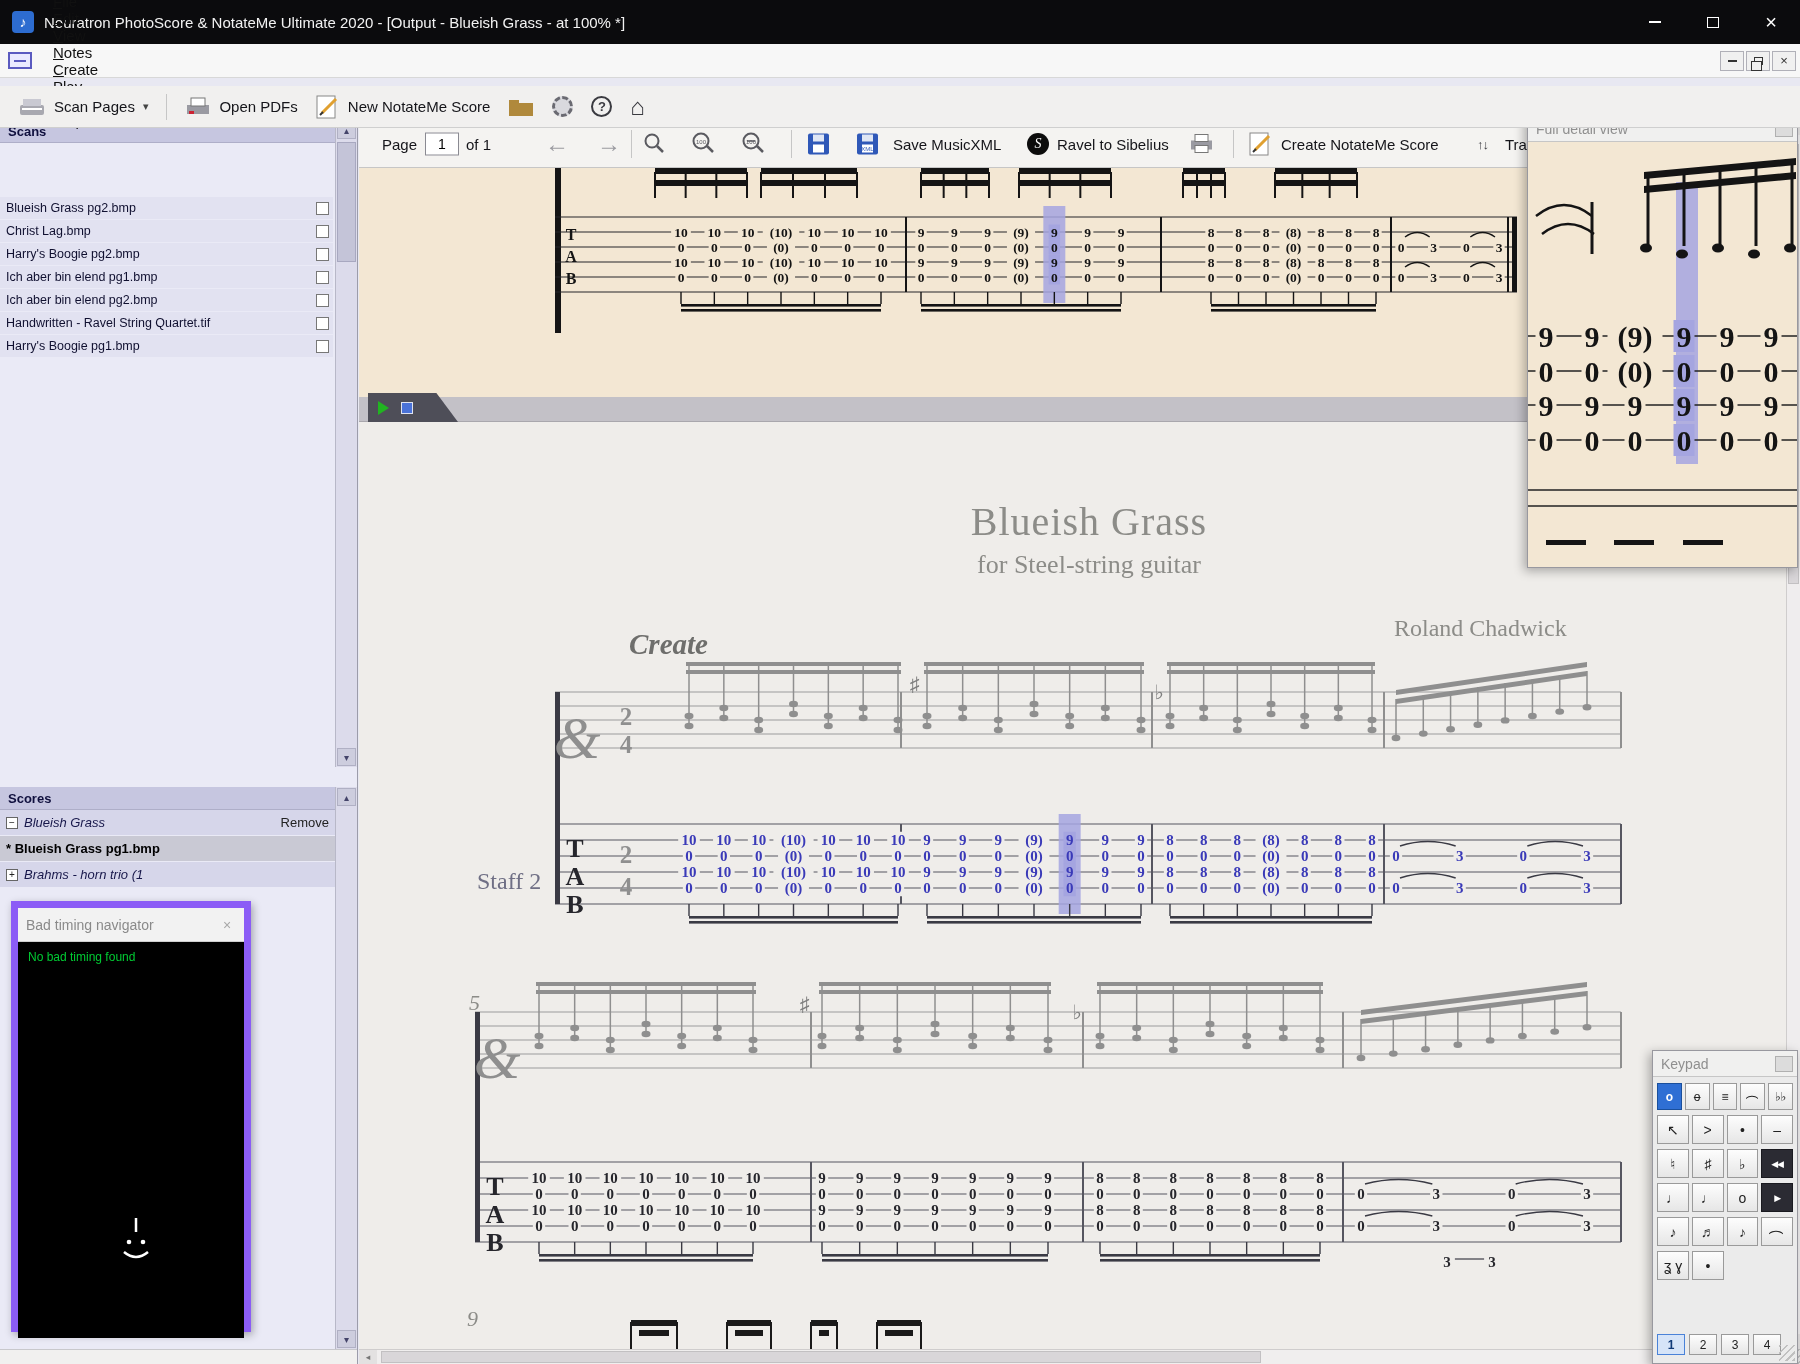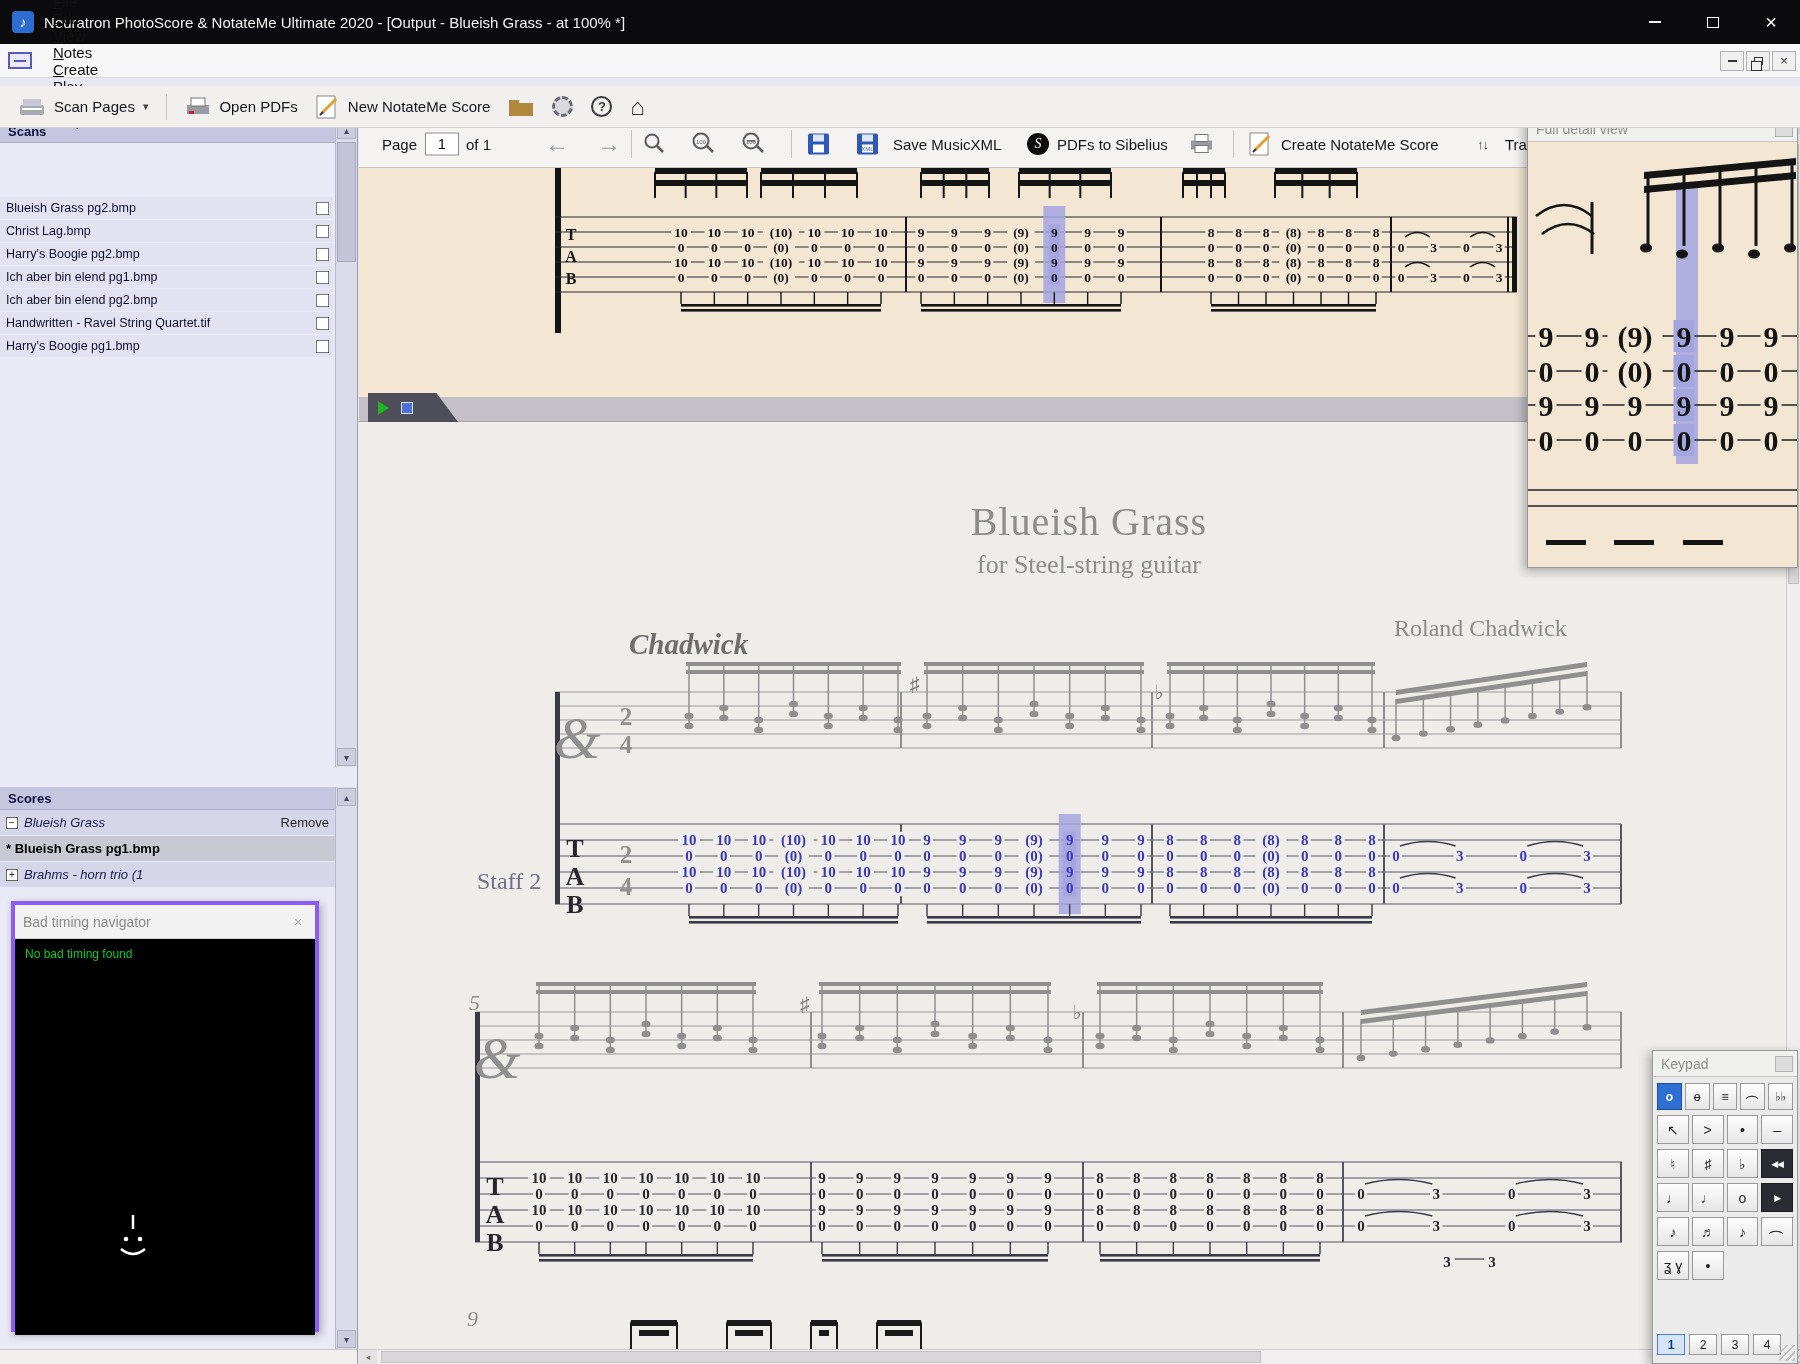--- a/index.html
+++ b/index.html
@@ -77,22 +77,22 @@
   .score-row.sel { background:#c9c9d4; color:#000; }
   .expander { width:12px; height:12px; border:1px solid #666; background:#fff; font-size:10px; line-height:10px;
     text-align:center; color:#222; flex:none; }
   .srow-label { flex:1; white-space:nowrap; overflow:hidden; }
   .srow-label.it { font-style:italic; }
   .srow-label.bd { font-weight:bold; font-style:normal; }
   .srow-action { color:#222; }
   .sidebar-bottom { position:absolute; left:0; right:0; bottom:0; height:15px; background:#f1f0ef; border-top:1px solid #c8c8cc; }
 
   
-  .badtiming { position:absolute; left:11px; top:781px; width:308px; height:431px; background:#000;
-    border:4px solid #8b5cf6; box-shadow:2px 3px 8px rgba(0,0,0,.3); z-index:20; }
+  .badtiming { position:absolute; left:11px; top:781px; width:240px; height:431px; background:#000;
+    border:7px solid #8b5cf6; box-shadow:2px 3px 8px rgba(0,0,0,.3); z-index:20; }
   .bt-header { height:34px; background:#f2f2f2; border-bottom:1px solid #cfcfcf; display:flex; align-items:center;
     padding:0 8px; font-size:14px; color:#8a8a8a; }
   .bt-close { margin-left:auto; color:#a8a8a8; font-size:14px; width:18px; text-align:center; }
   .bt-body { position:relative; height:396px; background:#000; }
   .bt-msg { position:absolute; left:10px; top:8px; font-size:12px; color:#00cc33; }
   .bt-smiley { position:absolute; left:88px; top:272px; }
 
   
   .main { position:absolute; left:359px; top:120px; right:0; bottom:0; background:#efedea; }
   .toolbar2 { position:absolute; top:0; left:0; right:14px; height:48px; background:#f4f3f1;
@@ -371,21 +371,21 @@
             <rect x="1" y="1" width="21" height="21" rx="2" fill="#2f58b8"></rect>
             <rect x="6" y="2" width="11" height="7" fill="#dfe6f4"></rect>
             <rect x="6" y="12" width="11" height="8" fill="#fff"></rect>
             <text x="11.5" y="18" font-size="6" text-anchor="middle" fill="#2f58b8">XML</text>
           </svg>
       </span>
       <span class="t2 t2-label" style="left:534px;">Save MusicXML</span>
       <span class="t2" style="left:668px;">
           <span class="sib-icon">S</span>
         </span>
-      <span class="t2 t2-label" style="left:698px;">PDFs to Sibelius</span>
+      <span class="t2 t2-label" style="left:698px;">Ravel to Sibelius</span>
       <span class="t2" style="left:830px;">
         <svg width="25" height="23">
             <rect x="2" y="8" width="21" height="9" fill="#9a9aa2"></rect>
             <rect x="6" y="2" width="13" height="7" fill="#fff" stroke="#777"></rect>
             <rect x="6" y="13" width="13" height="7" fill="#fff" stroke="#777"></rect>
           </svg>
       </span>
       <span class="t2-sep" style="left:874px;"></span>
       <span class="t2" style="left:890px;">
         <svg width="24" height="24">
@@ -1347,21 +1347,21 @@
           <line x1="452" y1="1154" x2="452" y2="1181" stroke="#1a1a1a" stroke-width="2"></line>
           <line x1="478" y1="1154" x2="478" y2="1181" stroke="#1a1a1a" stroke-width="2"></line>
           <rect x="518" y="1152" width="44" height="6" fill="#1a1a1a"></rect>
           <rect x="526" y="1162" width="28" height="6" fill="#1a1a1a"></rect>
           <line x1="518" y1="1154" x2="518" y2="1181" stroke="#1a1a1a" stroke-width="2"></line>
           <line x1="562" y1="1154" x2="562" y2="1181" stroke="#1a1a1a" stroke-width="2"></line>
         </svg>
       <div class="sc-text sc-title">Blueish Grass</div>
       <div class="sc-text sc-subtitle">for Steel-string guitar</div>
       <div class="sc-text sc-composer">Roland Chadwick</div>
-      <div class="sc-text sc-tempo">Chadwick</div>
+      <div class="sc-text sc-tempo">Create</div>
       <div class="sc-text sc-stafflabel">Staff 2</div>
       <div class="sc-text sc-m5">5</div>
       <div class="sc-text sc-m9">9</div>
       <div class="playbar">
         <span class="play-tri"></span>
         <span class="stop-sq"></span>
       </div>
     </div>
 
     <div class="vscroll">

